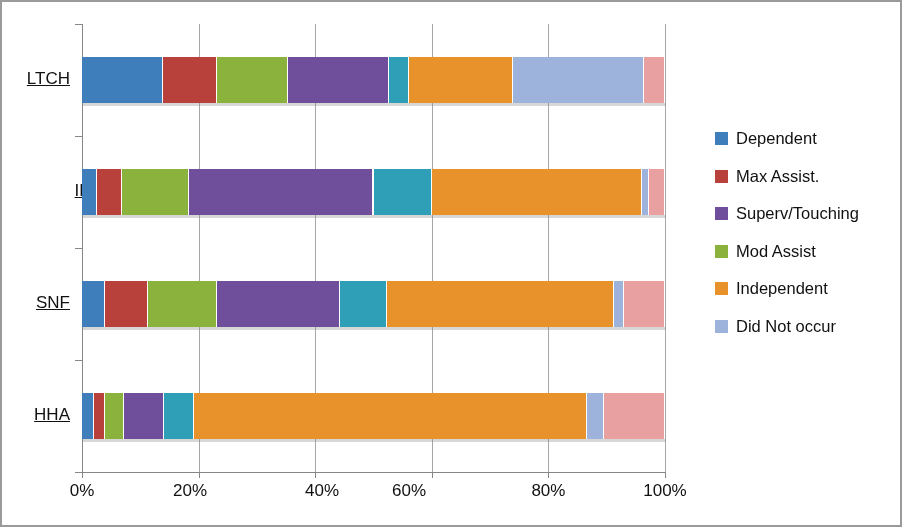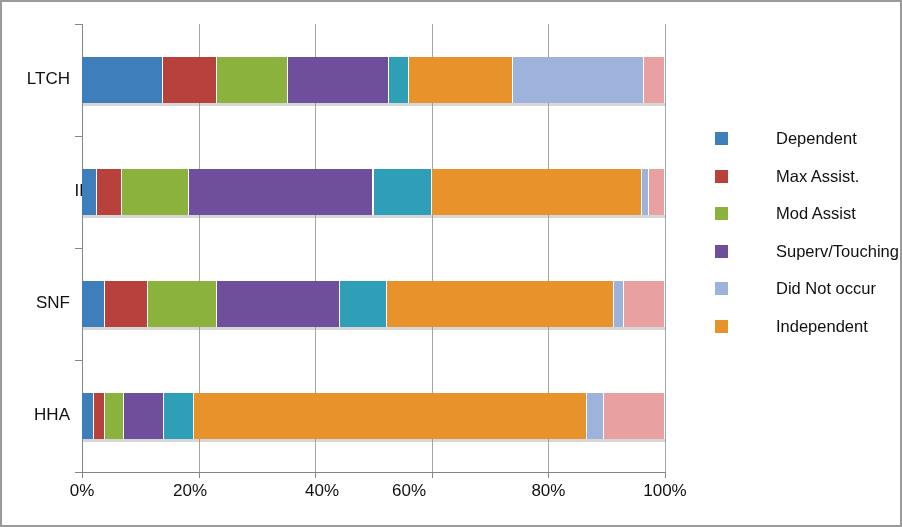--- a/index.html
+++ b/index.html
@@ -86,20 +86,21 @@
   }
 
   
   .ylabel {
     position: absolute;
     left: 0;
     width: 68px;
     text-align: right;
     font-size: 17px;
     color: #111111;
+    text-decoration: underline;
   }
   .xlabel {
     position: absolute;
     top: 479px;
     width: 70px;
     text-align: center;
     font-size: 17px;
     color: #111111;
   }
 
@@ -118,21 +119,20 @@
   .legend-swatch {
     width: 13px;
     height: 13px;
     flex: 0 0 13px;
     margin-right: 8px;
   }
   .legend-label {
     font-size: 16.5px;
     color: #111111;
     white-space: nowrap;
-    margin-left: 40px;
   }
 </style>
 </head>
 <body>
 
 <div id="figure">
 
   <div class="plot-frame-left"></div>
   <div class="axis-baseline"></div>
   <div id="gridlines">
@@ -224,30 +224,30 @@
   <div id="legend">
       <div class="legend-item">
         <span class="legend-swatch" style="background: rgb(62, 126, 187);"></span>
         <span class="legend-label">Dependent</span>
       </div>
       <div class="legend-item">
         <span class="legend-swatch" style="background: rgb(184, 66, 59);"></span>
         <span class="legend-label">Max Assist.</span>
       </div>
       <div class="legend-item">
+        <span class="legend-swatch" style="background: rgb(111, 78, 156);"></span>
+        <span class="legend-label">Superv/Touching</span>
+      </div>
+      <div class="legend-item">
         <span class="legend-swatch" style="background: rgb(139, 178, 60);"></span>
         <span class="legend-label">Mod Assist</span>
       </div>
       <div class="legend-item">
-        <span class="legend-swatch" style="background: rgb(111, 78, 156);"></span>
-        <span class="legend-label">Superv/Touching</span>
+        <span class="legend-swatch" style="background: rgb(232, 146, 44);"></span>
+        <span class="legend-label">Independent</span>
       </div>
       <div class="legend-item">
         <span class="legend-swatch" style="background: rgb(157, 179, 220);"></span>
         <span class="legend-label">Did Not occur</span>
       </div>
-      <div class="legend-item">
-        <span class="legend-swatch" style="background: rgb(232, 146, 44);"></span>
-        <span class="legend-label">Independent</span>
-      </div>
     </div>
 
 </div>
 
 </body></html>

